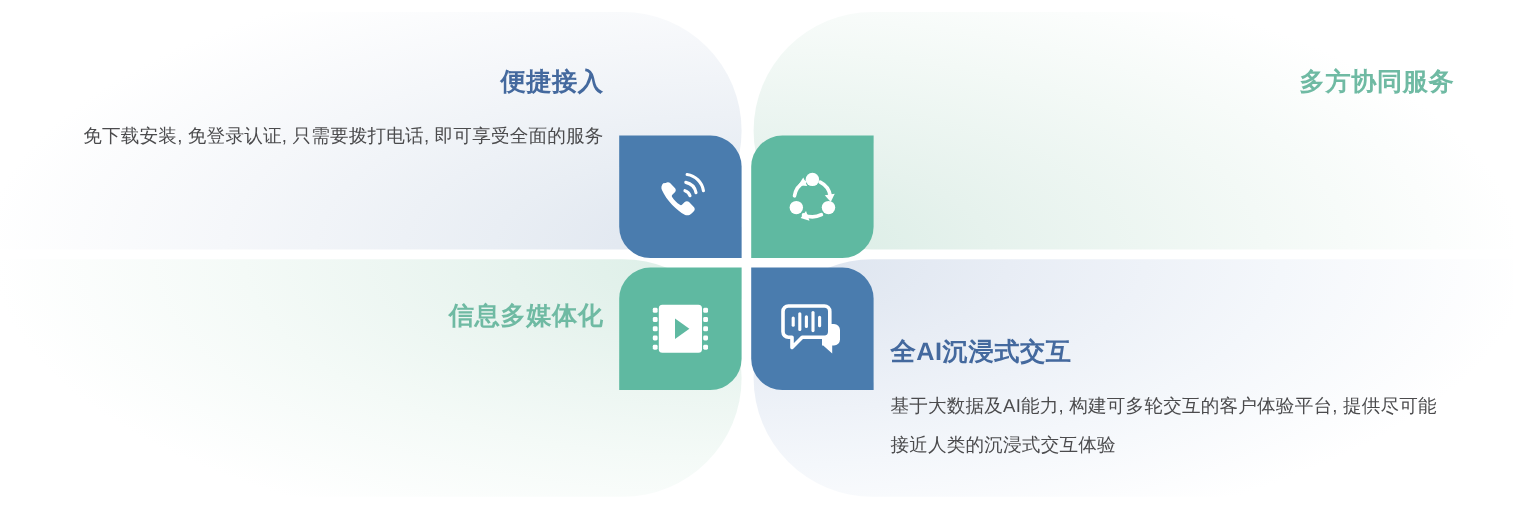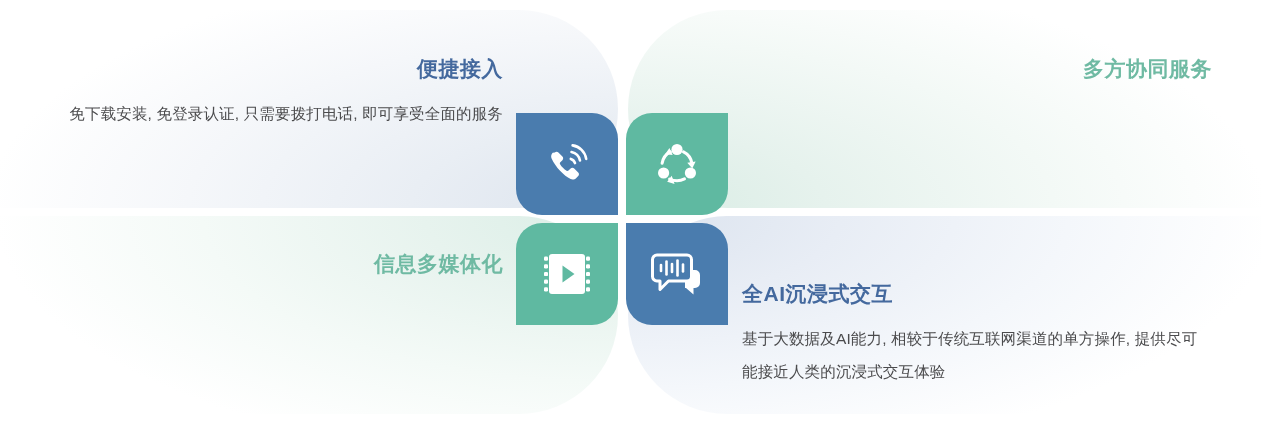--- a/index.html
+++ b/index.html
@@ -116,21 +116,21 @@
   <div class="text-block text-tr">
     <div class="card-title title-green">多方协同服务</div>
   </div>
 
   <div class="text-block text-bl">
     <div class="card-title title-green">信息多媒体化</div>
   </div>
 
   <div class="text-block text-br">
     <div class="card-title title-blue">全AI沉浸式交互</div>
-    <div class="card-desc">基于大数据及AI能力, 相较于传统互联网渠道的单方操作, 提供尽可能接近人类的沉浸式交互体验</div>
+    <div class="card-desc">基于大数据及AI能力, 构建可多轮交互的客户体验平台, 提供尽可能接近人类的沉浸式交互体验</div>
   </div>
 
   <div id="icon-grid">
 
     <div class="icon-tile tile-tl">
       <span>
         <svg width="54" height="54" viewBox="0 0 54 54" fill="none">
           <path d="M14.8 15.6c1.0-1.0 2.6-1.0 3.6 0l4.0 4.0c1.0 1.0 1.0 2.6 0 3.6l-2.1 2.1c-.5.5-.6 1.3-.2 1.9 1.6 2.6 3.9 4.9 6.5 6.5.6.4 1.4.3 1.9-.2l2.1-2.1c1.0-1.0 2.6-1.0 3.6 0l4.0 4.0c1.0 1.0 1.0 2.6 0 3.6l-1.9 1.9c-1.5 1.5-3.8 2.0-5.7 1.1C24.0 38.6 15.4 30.0 11.6 21.4c-.9-2.0-.4-4.2 1.1-5.7z" fill="#ffffff"></path>
           <path d="M31.5 15.0c4.3.9 7.6 4.2 8.5 8.5" stroke="#ffffff" stroke-width="2.6" stroke-linecap="round" fill="none"></path>
           <path d="M30.8 21.9c2.0.6 3.6 2.2 4.2 4.2" stroke="#ffffff" stroke-width="2.6" stroke-linecap="round" fill="none"></path>

